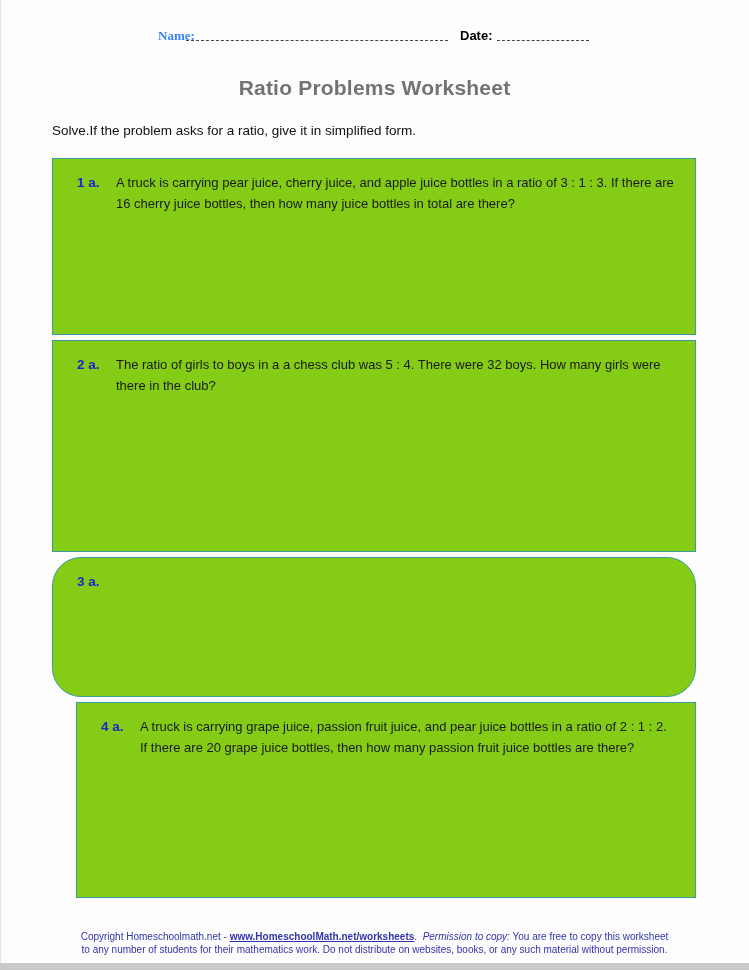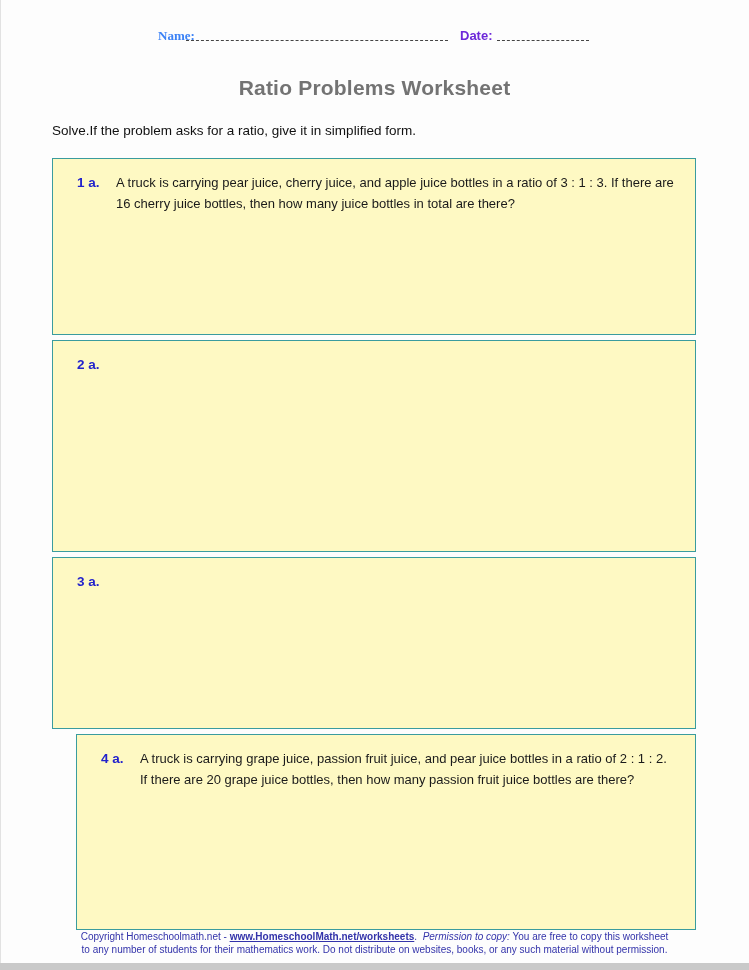--- a/index.html
+++ b/index.html
@@ -19,21 +19,21 @@
   .name-label {
     position: absolute; left: 158px; top: 2px;
     font-size: 13px; font-weight: bold; color: #3b82f6; font-family: Liberation Serif, serif;
   }
   .name-line {
     position: absolute; left: 186px; top: 0; width: 262px; height: 15px;
     border-bottom: 1px dashed #444;
   }
   .date-label {
     position: absolute; left: 460px; top: 2px;
-    font-size: 13px; font-weight: bold; color: #6d28d9;
+    font-size: 13px; font-weight: bold; color: #000000;
   }
   .date-line {
     position: absolute; left: 497px; top: 0; width: 92px; height: 15px;
     border-bottom: 1px dashed #444;
   }
   .page-title {
     position: absolute; top: 76px; left: 0; width: 100%;
     text-align: center;
     font-size: 21px; font-weight: bold;
     color: #737373;
@@ -41,29 +41,29 @@
   }
   .instructions {
     position: absolute; top: 123px; left: 52px;
     font-size: 13.5px; color: #111;
   }
   .problems {
     position: absolute; top: 158px; left: 52px; width: 644px;
   }
   .problem-box {
     border: 1.5px solid #3a9c9e;
-    background: #fef9c3;
+    background: #84cc16;
     margin-bottom: 5px;
     display: flex;
     align-items: flex-start;
     padding: 13px 14px 0 24px;
   }
   .problem-box.h1 { height: 177px; }
   .problem-box.h2 { height: 212px; }
-  .problem-box.h3 { height: 172px; }
+  .problem-box.h3 { height: 140px; border-radius: 29px; }
   .problem-box.h4 { height: 196px; margin-left: 24px; }
   .problem-number {
     flex: 0 0 39px;
     font-size: 13.5px; font-weight: bold;
     color: #2222cc;
     line-height: 21px;
     white-space: nowrap;
   }
   .problem-text {
     flex: 1;
@@ -112,20 +112,21 @@
 
 <div class="instructions">Solve.If the problem asks for a ratio, give it in simplified form.</div>
 
 <div class="problems">
   <div class="problem-box h1">
     <span class="problem-number">1 a.</span>
     <span class="problem-text">A truck is carrying pear juice, cherry juice, and apple juice bottles in a ratio of 3 : 1 : 3. If there are 16 cherry juice bottles, then how many juice bottles in total are there?</span>
   </div>
   <div class="problem-box h2">
     <span class="problem-number">2 a.</span>
+    <span class="problem-text">The ratio of girls to boys in a a chess club was 5 : 4. There were 32 boys. How many girls were there in the club?</span>
   </div>
   <div class="problem-box h3">
     <span class="problem-number">3 a.</span>
   </div>
   <div class="problem-box h4">
     <span class="problem-number">4 a.</span>
     <span class="problem-text">A truck is carrying grape juice, passion fruit juice, and pear juice bottles in a ratio of 2 : 1 : 2. If there are 20 grape juice bottles, then how many passion fruit juice bottles are there?</span>
   </div>
 </div>
 

